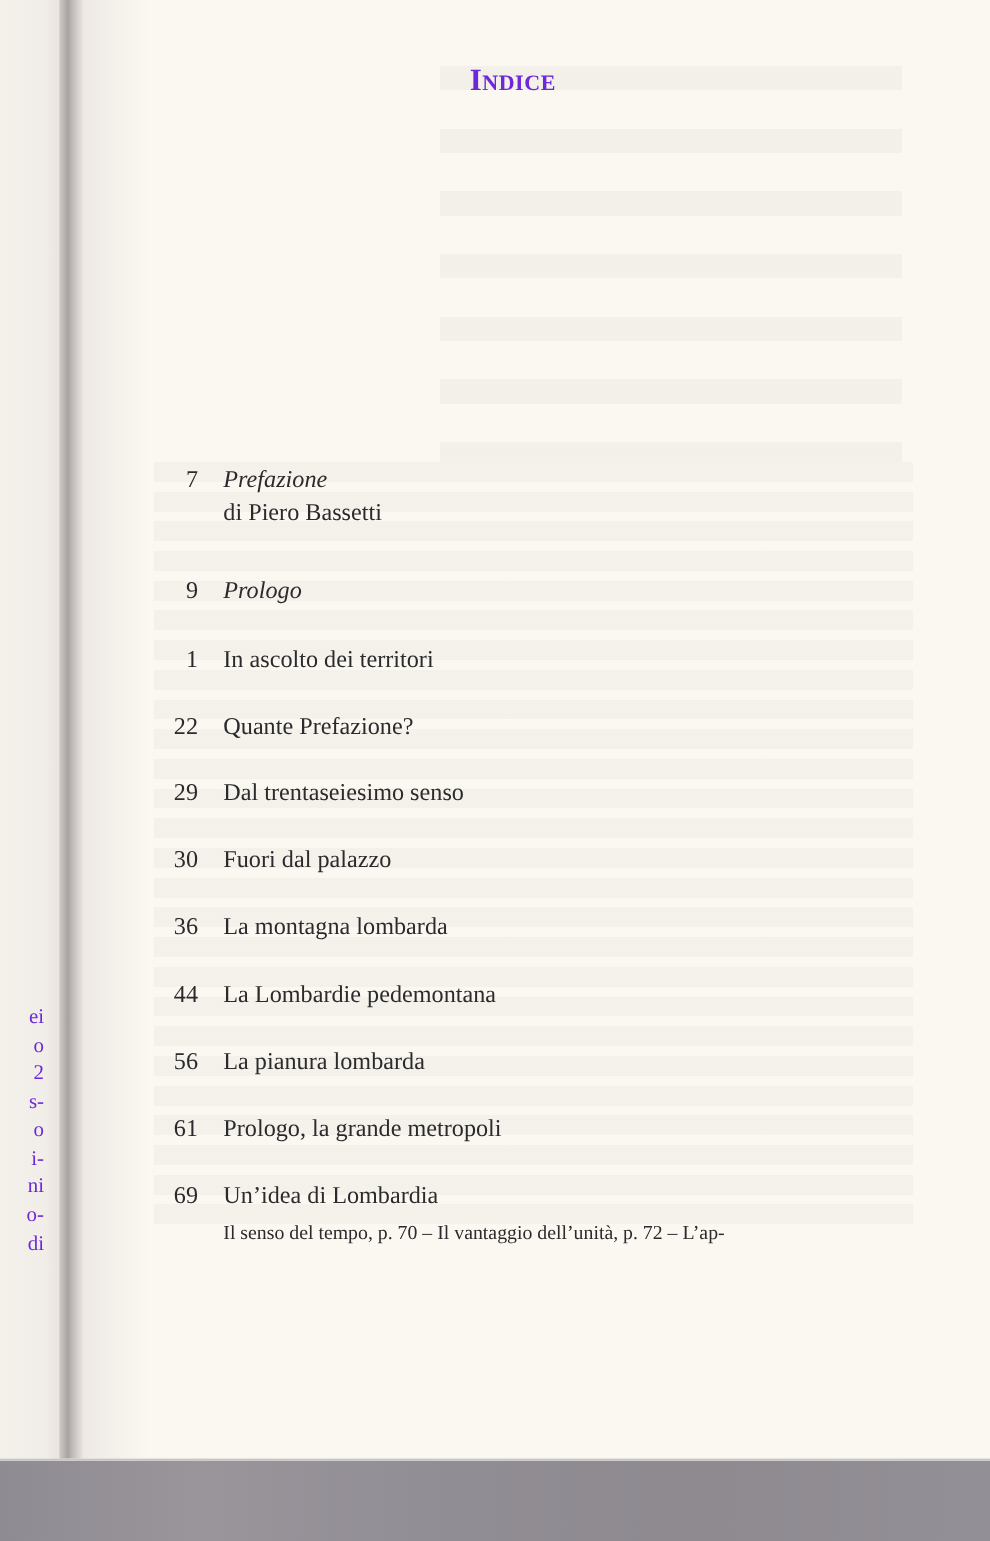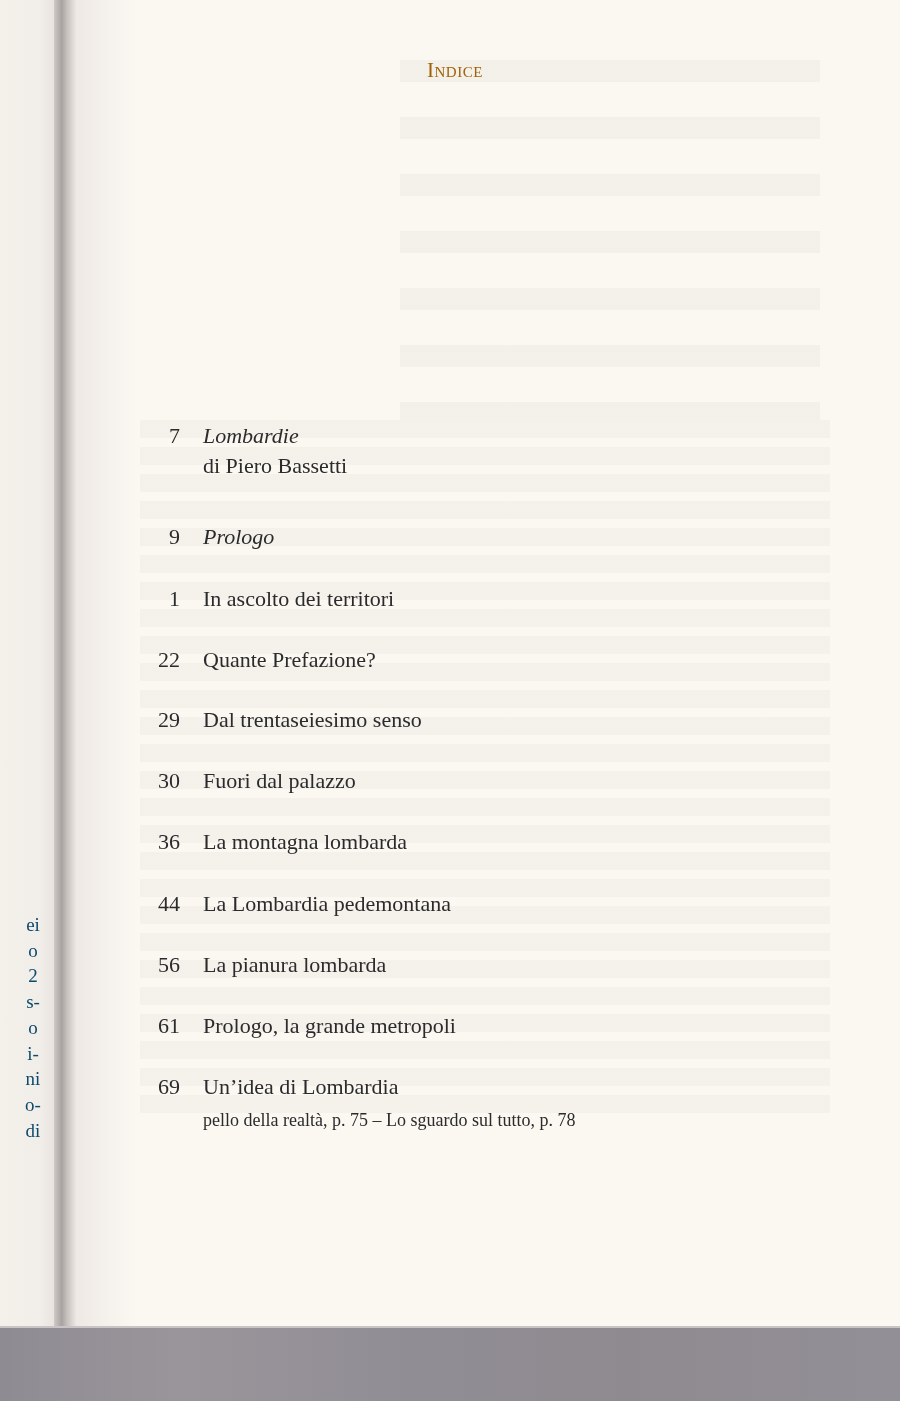--- a/index.html
+++ b/index.html
@@ -15,36 +15,36 @@
     }
     .gutter {
       position: absolute; left: 54px; top: 0; width: 22px; height: 1326px;
       background: linear-gradient(to right, #cfc9c6 0%, #a8a2a1 35%, #c8c2bf 60%, #ece7e2 100%);
     }
     .page-shade {
       position: absolute; left: 76px; top: 0; width: 60px; height: 1326px;
       background: linear-gradient(to right, #eee9e4 0%, rgba(251,248,242,0) 100%);
     }
     .left-fragments {
-      position: absolute; left: 12px; top: 912px; width: 40px;
-      font-size: 19px; line-height: 25.7px; color: #0c4a6e; text-align: center;
+      position: absolute; left: 0; top: 912px; width: 40px;
+      font-size: 19px; line-height: 25.7px; color: #6d28d9; text-align: right;
     }
     .left-fragments div { padding-left: 2px; }
     .scanner-bar {
       position: absolute; left: 0; top: 1326px; width: 900px; height: 75px;
       background: linear-gradient(to right, #8f8b92 0%, #99959b 20%, #918d94 45%, #8e8a90 70%, #938f96 100%);
       border-top: 2px solid #c9c5c6;
     }
     .bleed {
       position: absolute; color: rgba(120,115,110,0.13); font-size: 21px;
       transform: scaleX(-1); white-space: nowrap; pointer-events: none;
     }
     .title {
       position: absolute; top: 58px; left: 427px;
-      font-size: 21px; letter-spacing: 0.5px; font-variant: small-caps; color: #a16207;
+      font-size: 28px; letter-spacing: 0.5px; font-variant: small-caps; color: #6d28d9; font-weight: bold;
     }
     .toc { position: absolute; left: 0; top: 0; width: 900px; }
     .entry { position: absolute; left: 0; width: 900px; font-size: 22px; line-height: 28px; }
     .entry .num { position: absolute; right: 720px; text-align: right; white-space: nowrap; }
     .entry .label { position: absolute; left: 203px; white-space: nowrap; }
     .entry.italic .label { font-style: italic; }
     .entry .sub { position: absolute; left: 203px; top: 30px; white-space: nowrap; }
     .subsections {
       position: absolute; left: 203px; top: 1107px; width: 625px;
       font-size: 18px; line-height: 27px; color: #2b2a2c;
@@ -71,21 +71,21 @@
 <div class="bleed" style="left:400px; top:60px; width:420px; height:360px;
             background: repeating-linear-gradient(to bottom, rgba(120,115,110,0.06) 0 22px, transparent 22px 57px);"></div>
 <div class="bleed" style="left:140px; top:420px; width:690px; height:700px;
             background: repeating-linear-gradient(to bottom, rgba(120,115,110,0.05) 0 18px, transparent 18px 27px);"></div>
 
 <div class="title">Indice</div>
 
 <div class="toc">
   <div class="entry italic" style="top:422px;">
     <span class="num">7</span>
-    <span class="label">Lombardie</span>
+    <span class="label">Prefazione</span>
     <span class="sub">di Piero Bassetti</span>
   </div>
   <div class="entry italic" style="top:523px;">
     <span class="num">9</span>
     <span class="label">Prologo</span>
   </div>
   <div class="entry" style="top:585px;">
     <span class="num">1</span>
     <span class="label">In ascolto dei territori</span>
   </div>
@@ -100,32 +100,32 @@
   <div class="entry" style="top:767px;">
     <span class="num">30</span>
     <span class="label">Fuori dal palazzo</span>
   </div>
   <div class="entry" style="top:828px;">
     <span class="num">36</span>
     <span class="label">La montagna lombarda</span>
   </div>
   <div class="entry" style="top:890px;">
     <span class="num">44</span>
-    <span class="label">La Lombardia pedemontana</span>
+    <span class="label">La Lombardie pedemontana</span>
   </div>
   <div class="entry" style="top:951px;">
     <span class="num">56</span>
     <span class="label">La pianura lombarda</span>
   </div>
   <div class="entry" style="top:1012px;">
     <span class="num">61</span>
     <span class="label">Prologo, la grande metropoli</span>
   </div>
   <div class="entry" style="top:1073px;">
     <span class="num">69</span>
     <span class="label">Un’idea di Lombardia</span>
   </div>
   <div class="subsections">
-    <div>pello della realtà, p. 75 – Lo sguardo sul tutto, p. 78</div>
+    <div>Il senso del tempo, p. 70 – Il vantaggio dell’unità, p. 72 – L’ap-</div>
   </div>
 </div>
 
 <div class="scanner-bar"></div>
 
 </body></html>

